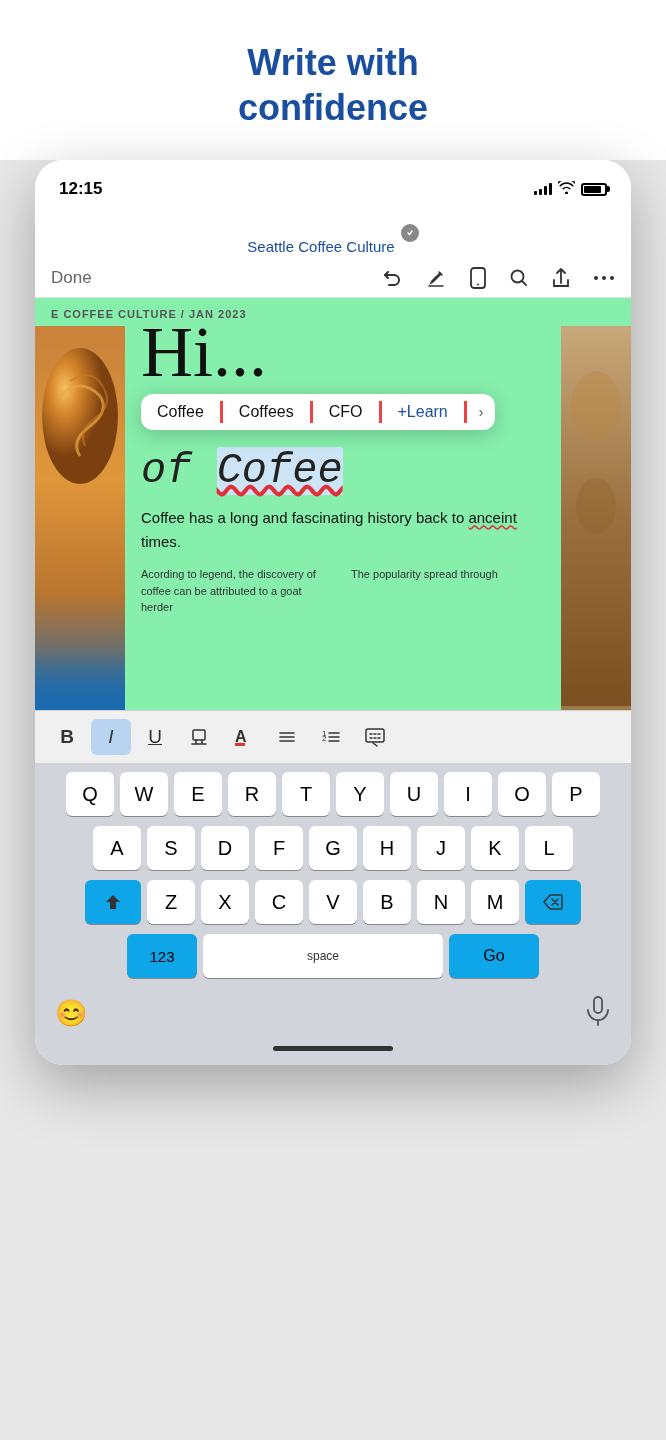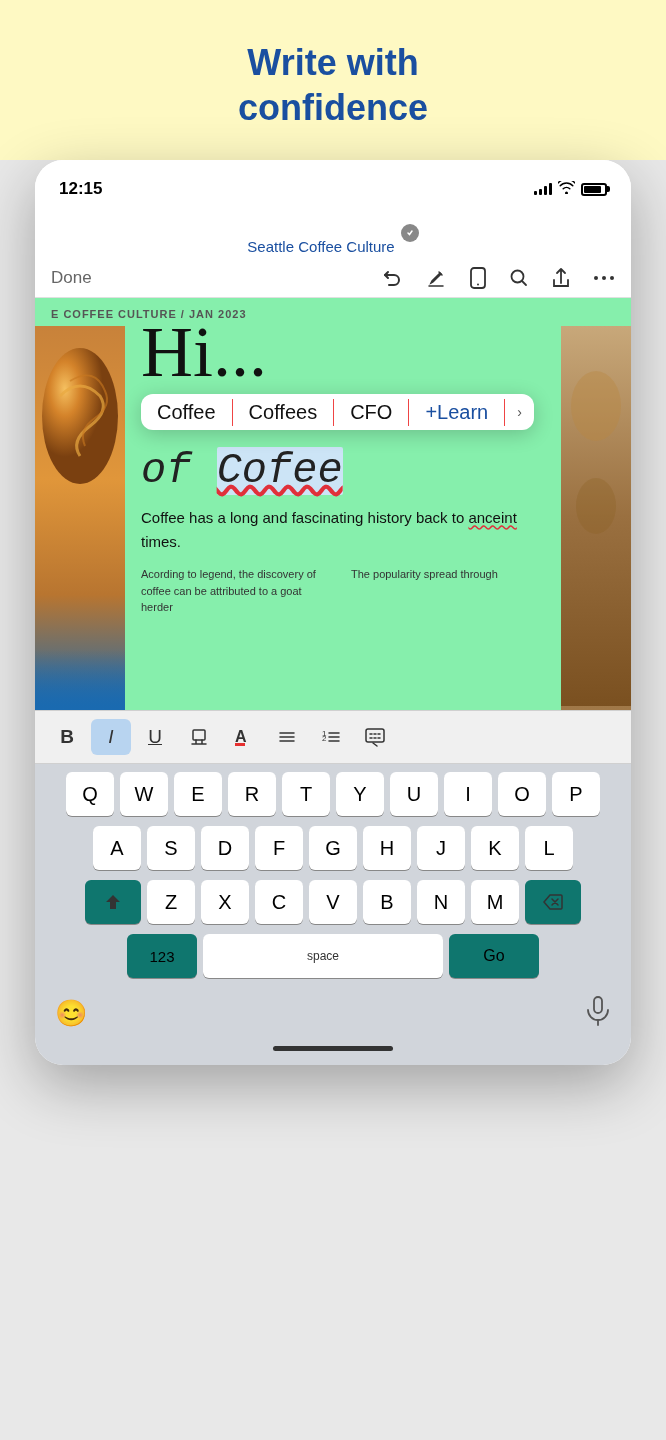--- a/index.html
+++ b/index.html
@@ -11,21 +11,21 @@
       display: flex;
       flex-direction: column;
       align-items: center;
       overflow-x: hidden;
     }
 
     .top-header {
       width: 100%;
       padding: 40px 20px 30px;
       text-align: center;
-      background: #fef9c3;
+      background: #ffffff;
     }
     .top-title {
       font-size: 36px;
       font-weight: 700;
       color: #1a4fa0;
       line-height: 1.25;
     }
 
     .phone-frame {
       width: 596px;
@@ -218,23 +218,23 @@
       background: #fff;
       border-radius: 12px;
       box-shadow: 0 4px 20px rgba(0,0,0,0.2);
       display: flex;
       align-items: center;
       z-index: 10;
       overflow: hidden;
     }
     .autocomplete-item {
       padding: 2px 16px;
-      font-size: 20px;
+      font-size: 16px;
       color: #111;
-      border-right: 1px solid #ef4444;
+      border-right: 3px solid #ef4444;
       white-space: nowrap;
     }
     .autocomplete-item:last-child {
       border-right: none;
     }
     .autocomplete-arrow {
       padding: 10px 12px;
       font-size: 14px;
       color: #555;
     }
@@ -340,21 +340,21 @@
       justify-content: center;
       font-size: 20px;
       font-weight: 400;
       color: #000;
       box-shadow: 0 1px 0 #888;
       cursor: pointer;
       flex: 1;
       max-width: 48px;
     }
     .key.dark {
-      background: #0f766e;
+      background: #0ea5e9;
       color: #000;
     }
     .key.wide {
       min-width: 60px;
       max-width: 70px;
       font-size: 15px;
     }
     .key.space {
       flex: 4;
       max-width: 240px;

